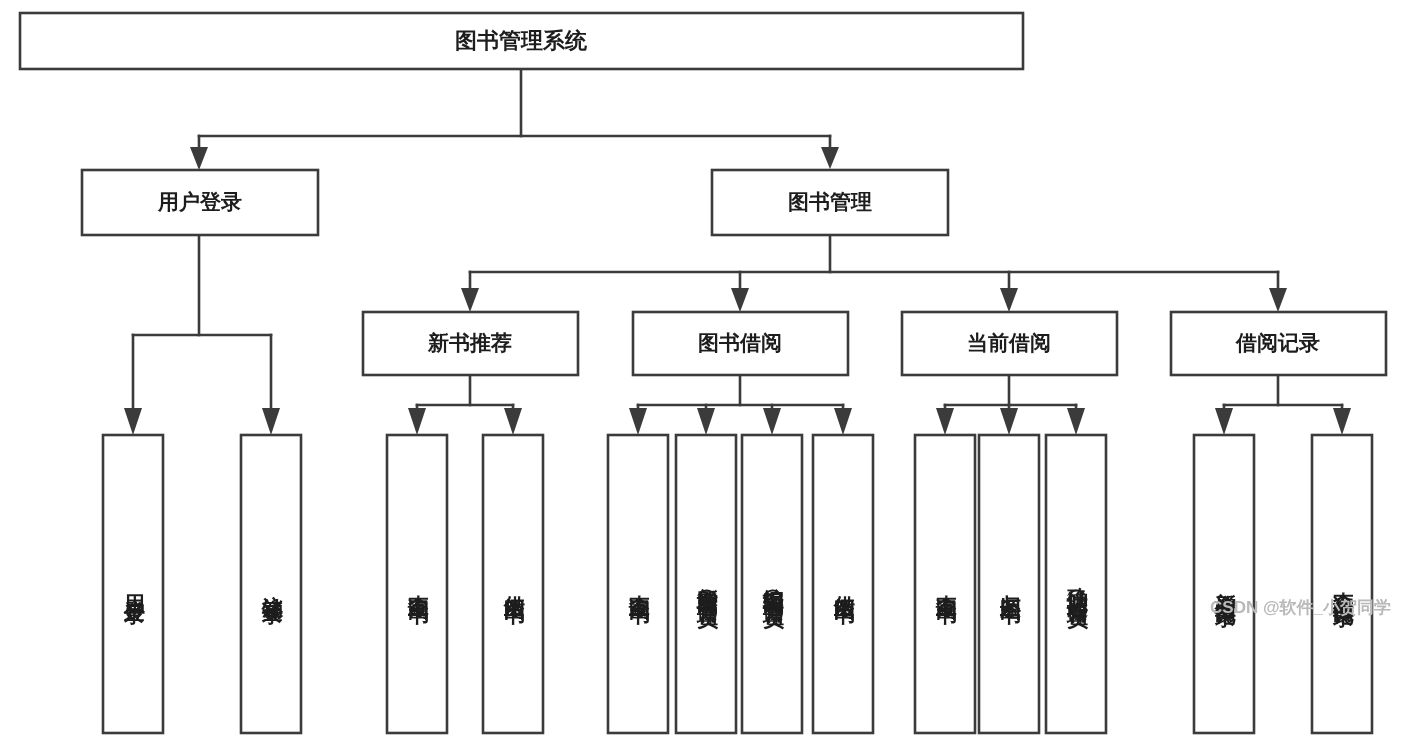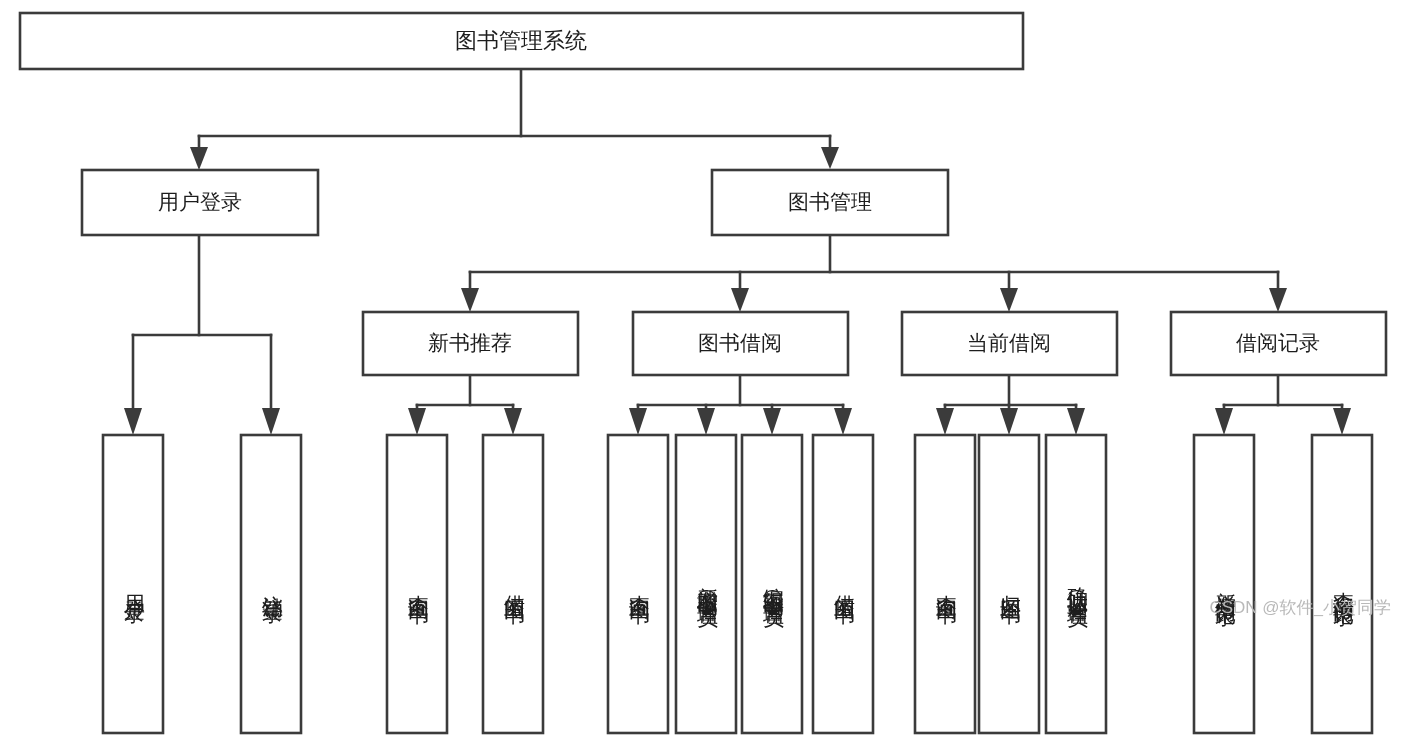--- a/index.html
+++ b/index.html
@@ -10,20 +10,21 @@
   body {
     width: 1405px;
     height: 747px;
     font-family: "Liberation Sans", "DejaVu Sans", sans-serif;
     overflow: hidden;
   }
   #diagram-root {
     position: relative;
     width: 1405px;
     height: 625px;
+    font-weight: bold;
   }
   svg.diagram-canvas {
     position: absolute;
     top: 0;
     left: 0;
     width: 1405px;
     height: 747px;
     display: block;
   }
   .node-box {

